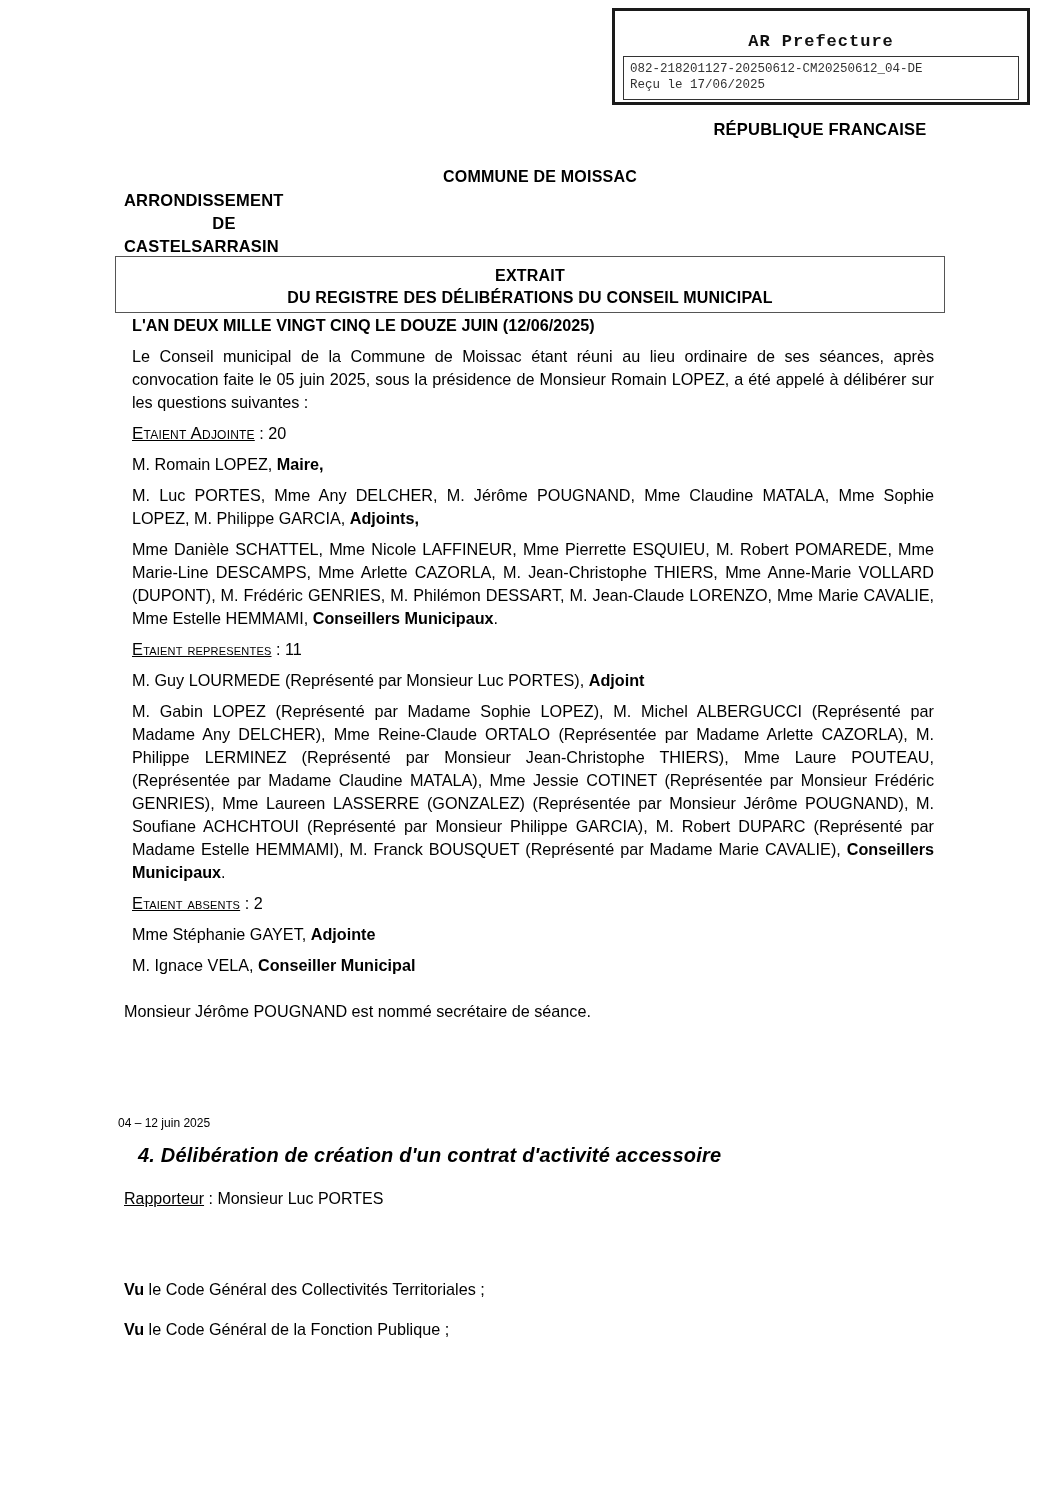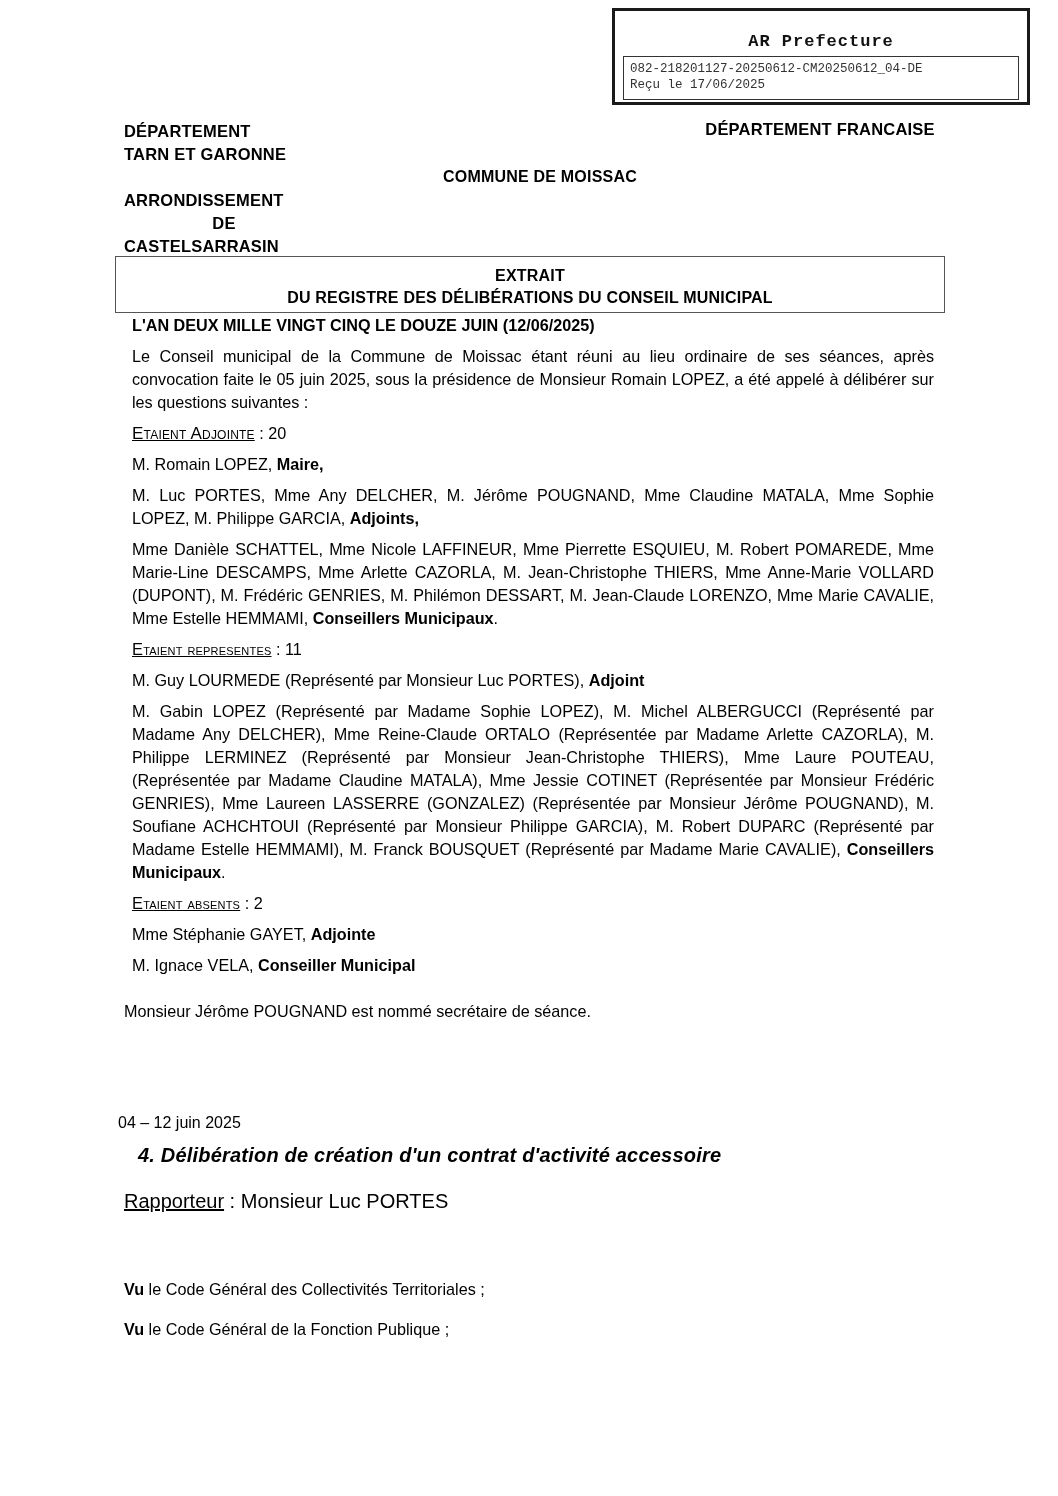--- a/index.html
+++ b/index.html
@@ -145,37 +145,37 @@
     position: absolute;
     left: 124px;
     top: 1000px;
     font-size: 16.2px;
     line-height: 23px;
   }
   .ref-date {
     position: absolute;
     left: 118px;
     top: 1112px;
-    font-size: 16px;
+    font-size: 12px;
     line-height: 22px;
   }
   .delib-title {
     position: absolute;
     left: 138px;
     top: 1144px;
     font-size: 20px;
     font-weight: bold;
     font-style: italic;
     letter-spacing: 0.2px;
   }
   .rapporteur {
     position: absolute;
     left: 124px;
     top: 1190px;
-    font-size: 20px;
+    font-size: 16px;
   }
   .rapporteur .u { text-decoration: underline; }
   .vu-1 {
     position: absolute;
     left: 124px;
     top: 1280px;
     font-size: 16.2px;
   }
   .vu-2 {
     position: absolute;
@@ -190,32 +190,28 @@
 <div class="page">
 
   <div class="ar-stamp">
     <div class="ar-title">AR Prefecture</div>
     <div class="ar-body">
       <div class="ar-line">082-218201127-20250612-CM20250612_04-DE</div>
       <div class="ar-line">Reçu le 17/06/2025</div>
     </div>
   </div>
 
-  <div class="hdr-dept">
-    <div>DÉPARTEMENT</div>
-    <div>TARN ET GARONNE</div>
-  </div>
 
   <div class="hdr-arr">
     <div>ARRONDISSEMENT</div>
     <div class="ctr">DE</div>
     <div>CASTELSARRASIN</div>
   </div>
 
-  <div class="hdr-rf">DÉPARTEMENT FRANCAISE</div>
+  <div class="hdr-rf">RÉPUBLIQUE FRANCAISE</div>
   <div class="hdr-commune">COMMUNE DE MOISSAC</div>
 
   <div class="extrait-box">
     <div>EXTRAIT</div>
     <div>DU REGISTRE DES DÉLIBÉRATIONS DU CONSEIL MUNICIPAL</div>
   </div>
 
   <div class="body-wrap">
 
     <p class="b nojust bold">L'AN DEUX MILLE VINGT CINQ LE DOUZE JUIN (12/06/2025)</p>

